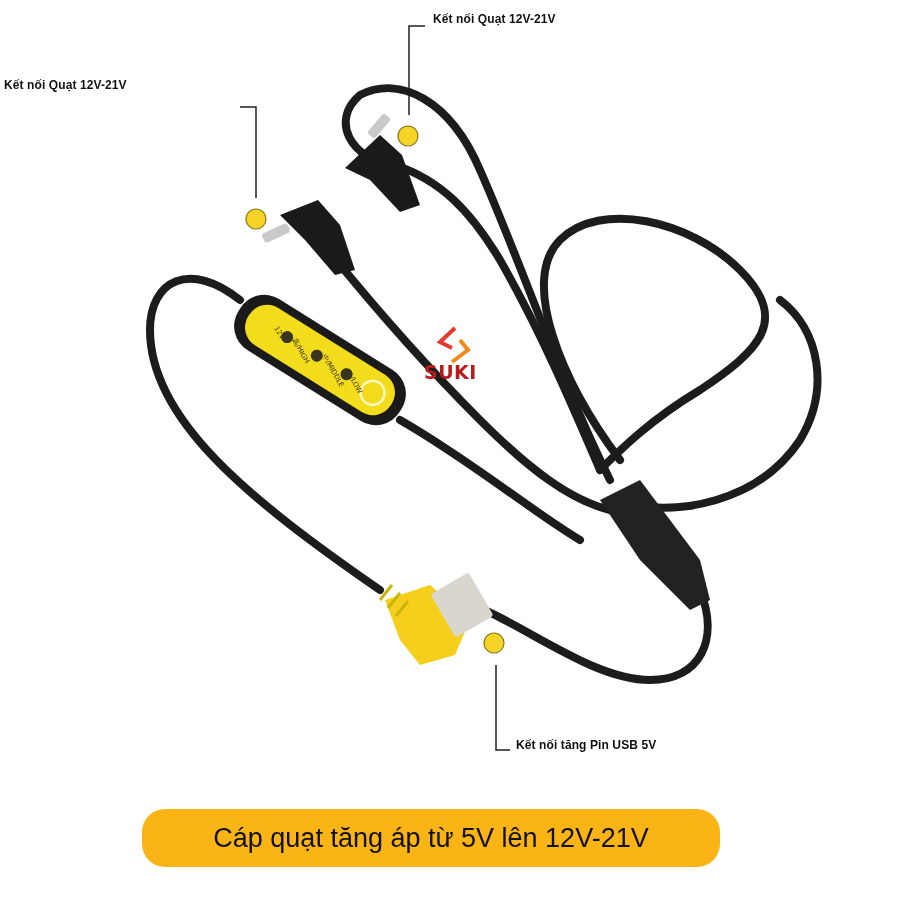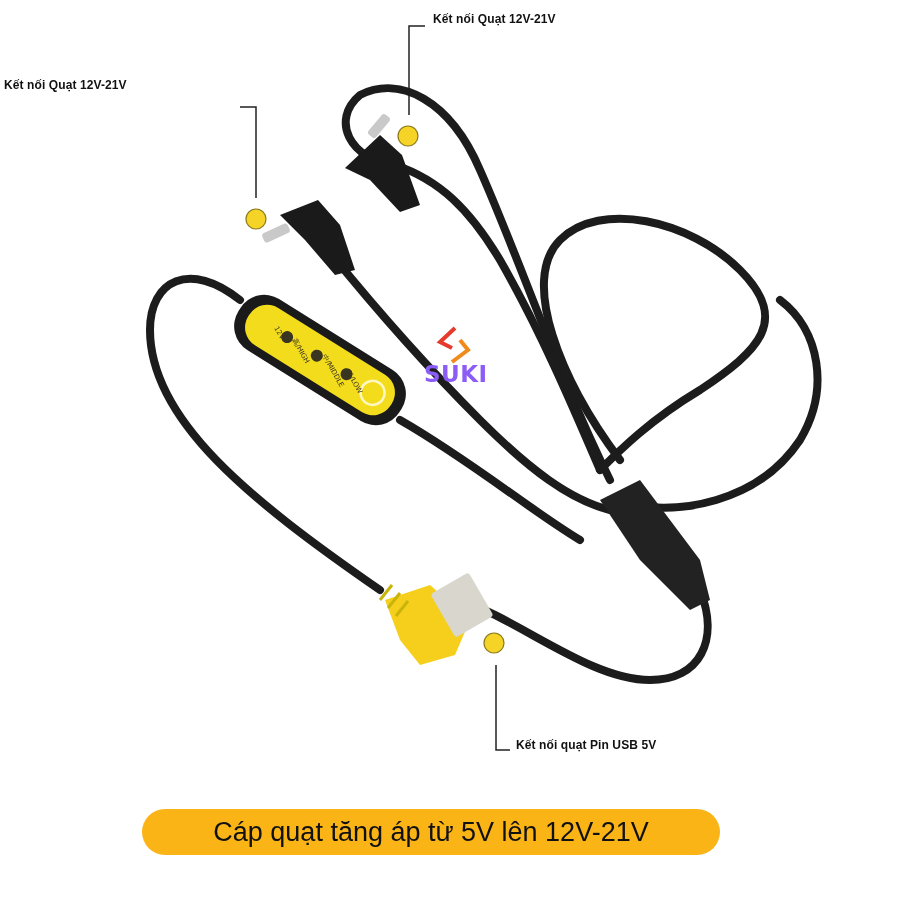--- a/index.html
+++ b/index.html
@@ -1,32 +1,32 @@
 <!DOCTYPE html>
 <html><head>
 <meta charset="utf-8">
 <style>
   html, body { margin:0; padding:0; background:#ffffff; }
   body { width:906px; height:906px; position:relative; overflow:hidden;
          font-family:"Liberation Sans", "DejaVu Sans", sans-serif; }
   .label { position:absolute; font-weight:bold; font-size:12px; color:#111;
            white-space:nowrap; letter-spacing:0.1px; }
   .scene { position:absolute; left:0; top:0; }
-  .banner { position:absolute; left:142px; top:809px; width:578px; height:46px;
+  .banner { position:absolute; left:142px; top:809px; width:578px; height:58px;
             background:#fbb416; border-radius:23px; display:flex; align-items:center;
             justify-content:center; font-size:27px; color:#111; }
-  .brand { position:absolute; left:424px; top:361px; font-weight:bold; font-size:23px;
-           color:#8b5cf6; letter-spacing:0.5px; font-family:"DejaVu Sans", sans-serif; }
+  .brand { position:absolute; left:424px; top:361px; font-weight:bold; font-size:19px;
+           color:#b91c1c; letter-spacing:0.5px; font-family:"DejaVu Sans", sans-serif; }
 </style>
 </head>
 <body>
 
 <div class="label" style="left:433px; top:12px;">Kết nối Quạt 12V-21V</div>
 <div class="label" style="left:4px; top:78px;">Kết nối Quạt 12V-21V</div>
-<div class="label" style="left:516px; top:738px;">Kết nối quạt Pin USB 5V</div>
+<div class="label" style="left:516px; top:738px;">Kết nối tăng Pin USB 5V</div>
 
 <svg class="scene" width="906" height="906" viewBox="0 0 906 906">
 
   <g stroke="#222" stroke-width="1.5" fill="none">
     <polyline points="425,26 409,26 409,115"></polyline>
     <polyline points="240,107 256,107 256,198"></polyline>
     <polyline points="496,665 496,750 510,750"></polyline>
   </g>
 
   <g stroke="#1c1c1c" stroke-width="8" fill="none" stroke-linecap="round">

